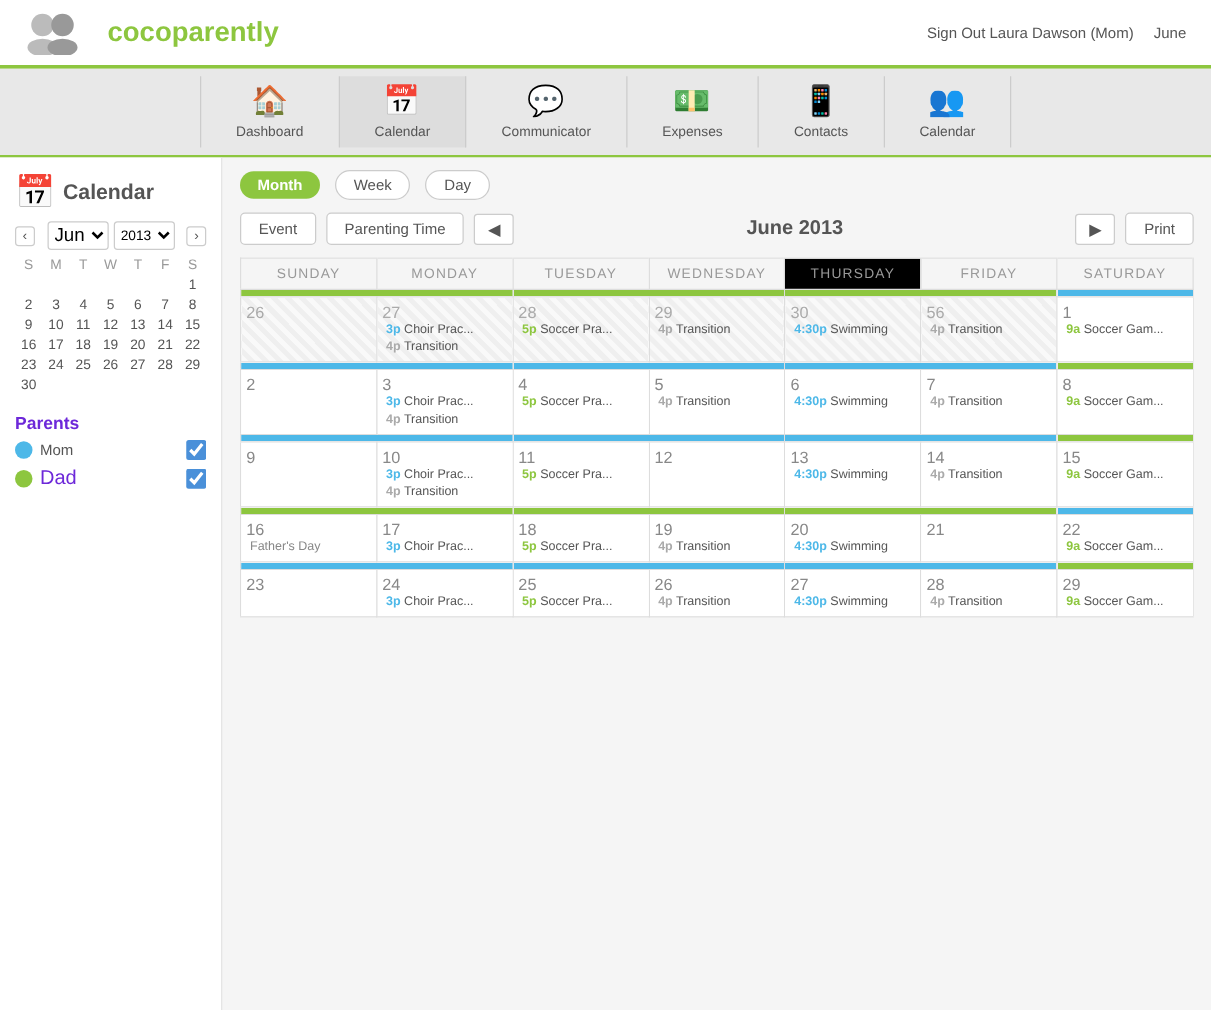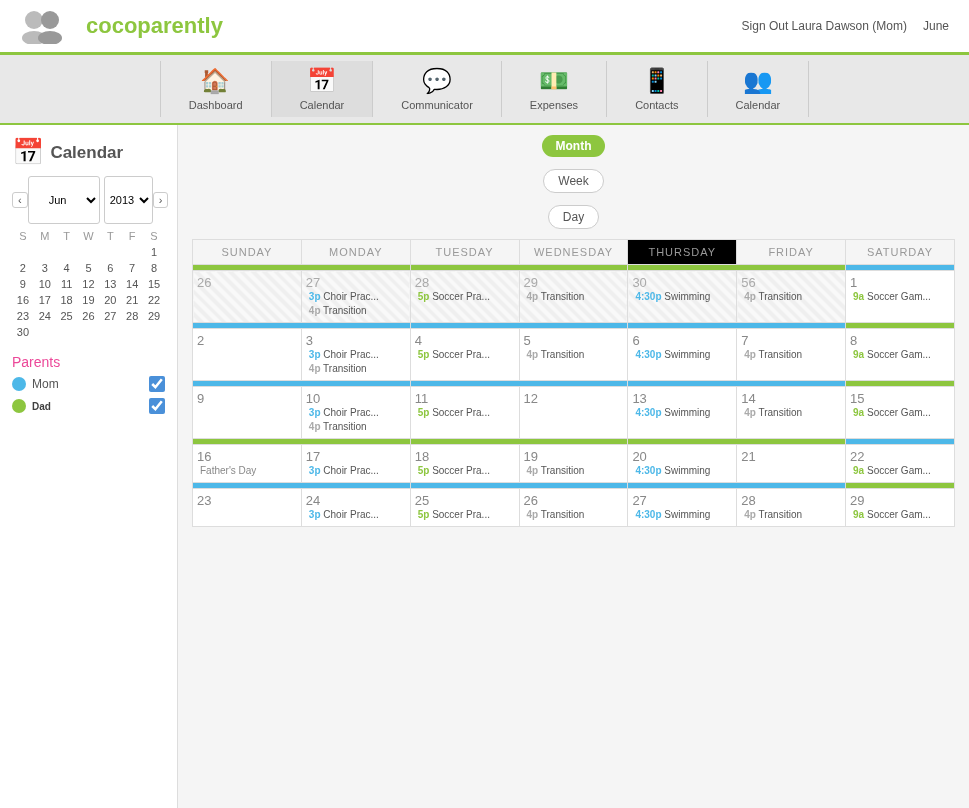--- a/index.html
+++ b/index.html
@@ -35,21 +35,21 @@
     .sidebar-person { display: flex; align-items: center; justify-content: space-between; margin-bottom: 6px; }
     .sidebar-person-left { display: flex; align-items: center; gap: 6px; }
     .dot { width: 14px; height: 14px; border-radius: 50%; display: inline-block; }
     .sidebar-person span { font-size: 12px; color: #555; }
     .sidebar-checkbox { width: 16px; height: 16px; accent-color: #4a90d9; cursor: pointer; }
 
     
     #content { flex: 1; background: #f5f5f5; overflow-y: auto; padding: 10px 14px; }
 
     
-    #view-controls { display: flex; align-items: center; gap: 12px; margin-bottom: 10px; flex-direction: column; }
+    #view-controls { display: flex; align-items: center; gap: 12px; margin-bottom: 10px; }
     .view-btn { padding: 4px 14px; border: 1px solid #ccc; border-radius: 12px; cursor: pointer; background: white; font-size: 12px; color: #555; }
     .view-btn.active { background: #8dc63f; color: white; border-color: #8dc63f; }
 
     
     #cal-toolbar { display: flex; align-items: center; gap: 8px; margin-bottom: 10px; }
     .cal-btn { padding: 5px 14px; border: 1px solid #ccc; border-radius: 4px; cursor: pointer; background: white; font-size: 12px; color: #555; }
     .cal-nav-btn { padding: 3px 8px; border: 1px solid #ccc; border-radius: 3px; cursor: pointer; background: white; font-size: 13px; color: #555; }
     #cal-title { font-size: 16px; font-weight: bold; color: #555; flex: 1; text-align: center; }
     .print-btn { padding: 5px 14px; border: 1px solid #ccc; border-radius: 4px; cursor: pointer; background: white; font-size: 12px; color: #555; margin-left: auto; }
 
@@ -113,21 +113,21 @@
 
   <div id="sidebar">
     <div id="sidebar-calendar-header">
       <span style="font-size:26px;color:#666;">📅</span>
       <span style="font-size:17px;font-weight:bold;color:#555;">Calendar</span>
     </div>
 
     <div id="mini-nav" style="display:flex;align-items:center;justify-content:space-between;margin-bottom:4px;">
       <button class="mini-nav-btn">‹</button>
       <div class="mini-nav-selects">
-        <select style="font-size:11px;border:1px solid #ccc;border-radius:3px;padding:16px;background:white;">
+        <select style="font-size:15px;border:1px solid #ccc;border-radius:3px;padding:1px;background:white;">
           <option>Jun</option>
         </select>
         <select style="font-size:11px;border:1px solid #ccc;border-radius:3px;padding:1px;background:white;">
           <option>2013</option>
         </select>
       </div>
       <button class="mini-nav-btn">›</button>
     </div>
 
     <table id="mini-cal" style="width:100%;border-collapse:collapse;font-size:11px;margin-bottom:14px;">
@@ -195,46 +195,54 @@
           <td></td>
           <td></td>
           <td></td>
           <td></td>
         </tr>
       </tbody>
     </table>
 
 
     <div style="margin-top:10px;">
-      <div style="font-size:14px;font-weight:normal;color:#ec4899;margin-bottom:6px;">Parents</div>
+      <div style="font-size:14px;font-weight:bold;color:#6d28d9;margin-bottom:6px;">Parents</div>
       <div class="sidebar-person">
         <div class="sidebar-person-left">
           <span class="dot" style="background:#4db8e8;width:14px;height:14px;border-radius:50%;display:inline-block;"></span>
           <span style="font-size:12px;color:#555;">Mom</span>
         </div>
         <input type="checkbox" class="sidebar-checkbox" checked="" style="width: 16px; height: 16px; accent-color: rgb(74, 144, 217); cursor: pointer;">
       </div>
       <div class="sidebar-person">
         <div class="sidebar-person-left">
           <span class="dot" style="background:#8dc63f;width:14px;height:14px;border-radius:50%;display:inline-block;"></span>
-          <span style="font-size:10px;color:#404040;font-weight:bold;">Dad</span>
+          <span style="font-size:16px;color:#6d28d9;">Dad</span>
         </div>
         <input type="checkbox" class="sidebar-checkbox" checked="" style="width: 16px; height: 16px; accent-color: rgb(74, 144, 217); cursor: pointer;">
       </div>
     </div>
   </div>
 
   <div id="content">
 
     <div id="view-controls" style="display:flex;align-items:center;gap:12px;margin-bottom:10px;">
       <button class="view-btn active" style="padding:4px 14px;border:none;border-radius:12px;cursor:pointer;background:#8dc63f;color:white;font-size:12px;font-weight:bold;">Month</button>
       <button class="view-btn" style="padding:4px 14px;border:1px solid #ccc;border-radius:12px;cursor:pointer;background:white;font-size:12px;color:#555;">Week</button>
       <button class="view-btn" style="padding:4px 14px;border:1px solid #ccc;border-radius:12px;cursor:pointer;background:white;font-size:12px;color:#555;">Day</button>
     </div>
 
+    <div id="cal-toolbar" style="display:flex;align-items:center;gap:8px;margin-bottom:10px;">
+      <button class="cal-btn" style="padding:5px 14px;border:1px solid #ccc;border-radius:4px;cursor:pointer;background:white;font-size:12px;color:#555;">Event</button>
+      <button class="cal-btn" style="padding:5px 14px;border:1px solid #ccc;border-radius:4px;cursor:pointer;background:white;font-size:12px;color:#555;">Parenting Time</button>
+      <button class="cal-nav-btn" style="padding:4px 10px;border:1px solid #ccc;border-radius:3px;cursor:pointer;background:white;font-size:13px;color:#555;">◀</button>
+      <span id="cal-title" style="font-size:16px;font-weight:bold;color:#555;flex:1;text-align:center;">June 2013</span>
+      <button class="cal-nav-btn" style="padding:4px 10px;border:1px solid #ccc;border-radius:3px;cursor:pointer;background:white;font-size:13px;color:#555;">▶</button>
+      <button class="print-btn" style="padding:5px 14px;border:1px solid #ccc;border-radius:4px;cursor:pointer;background:white;font-size:12px;color:#555;margin-left:auto;">Print</button>
+    </div>
 
     <table id="calendar-grid" style="width:100%;border-collapse:collapse;background:white;border:1px solid #ddd;table-layout:fixed;">
       <thead>
         <tr>
           <th style="background:#f5f5f5;text-align:center;padding:6px 4px;font-size:11px;font-weight:normal;color:#999;letter-spacing:1px;border-bottom:1px solid #ddd;border-right:1px solid #ddd;">SUNDAY</th>
           <th style="background:#f5f5f5;text-align:center;padding:6px 4px;font-size:11px;font-weight:normal;color:#999;letter-spacing:1px;border-bottom:1px solid #ddd;border-right:1px solid #ddd;">MONDAY</th>
           <th style="background:#f5f5f5;text-align:center;padding:6px 4px;font-size:11px;font-weight:normal;color:#999;letter-spacing:1px;border-bottom:1px solid #ddd;border-right:1px solid #ddd;">TUESDAY</th>
           <th style="background:#f5f5f5;text-align:center;padding:6px 4px;font-size:11px;font-weight:normal;color:#999;letter-spacing:1px;border-bottom:1px solid #ddd;border-right:1px solid #ddd;">WEDNESDAY</th>
           <th style="background:#000000;text-align:center;padding:6px 4px;font-size:11px;font-weight:normal;color:#999;letter-spacing:1px;border-bottom:1px solid #ddd;border-right:1px solid #ddd;">THURSDAY</th>
           <th style="background:#f5f5f5;text-align:center;padding:6px 4px;font-size:11px;font-weight:normal;color:#999;letter-spacing:1px;border-bottom:1px solid #ddd;border-right:1px solid #ddd;">FRIDAY</th>

